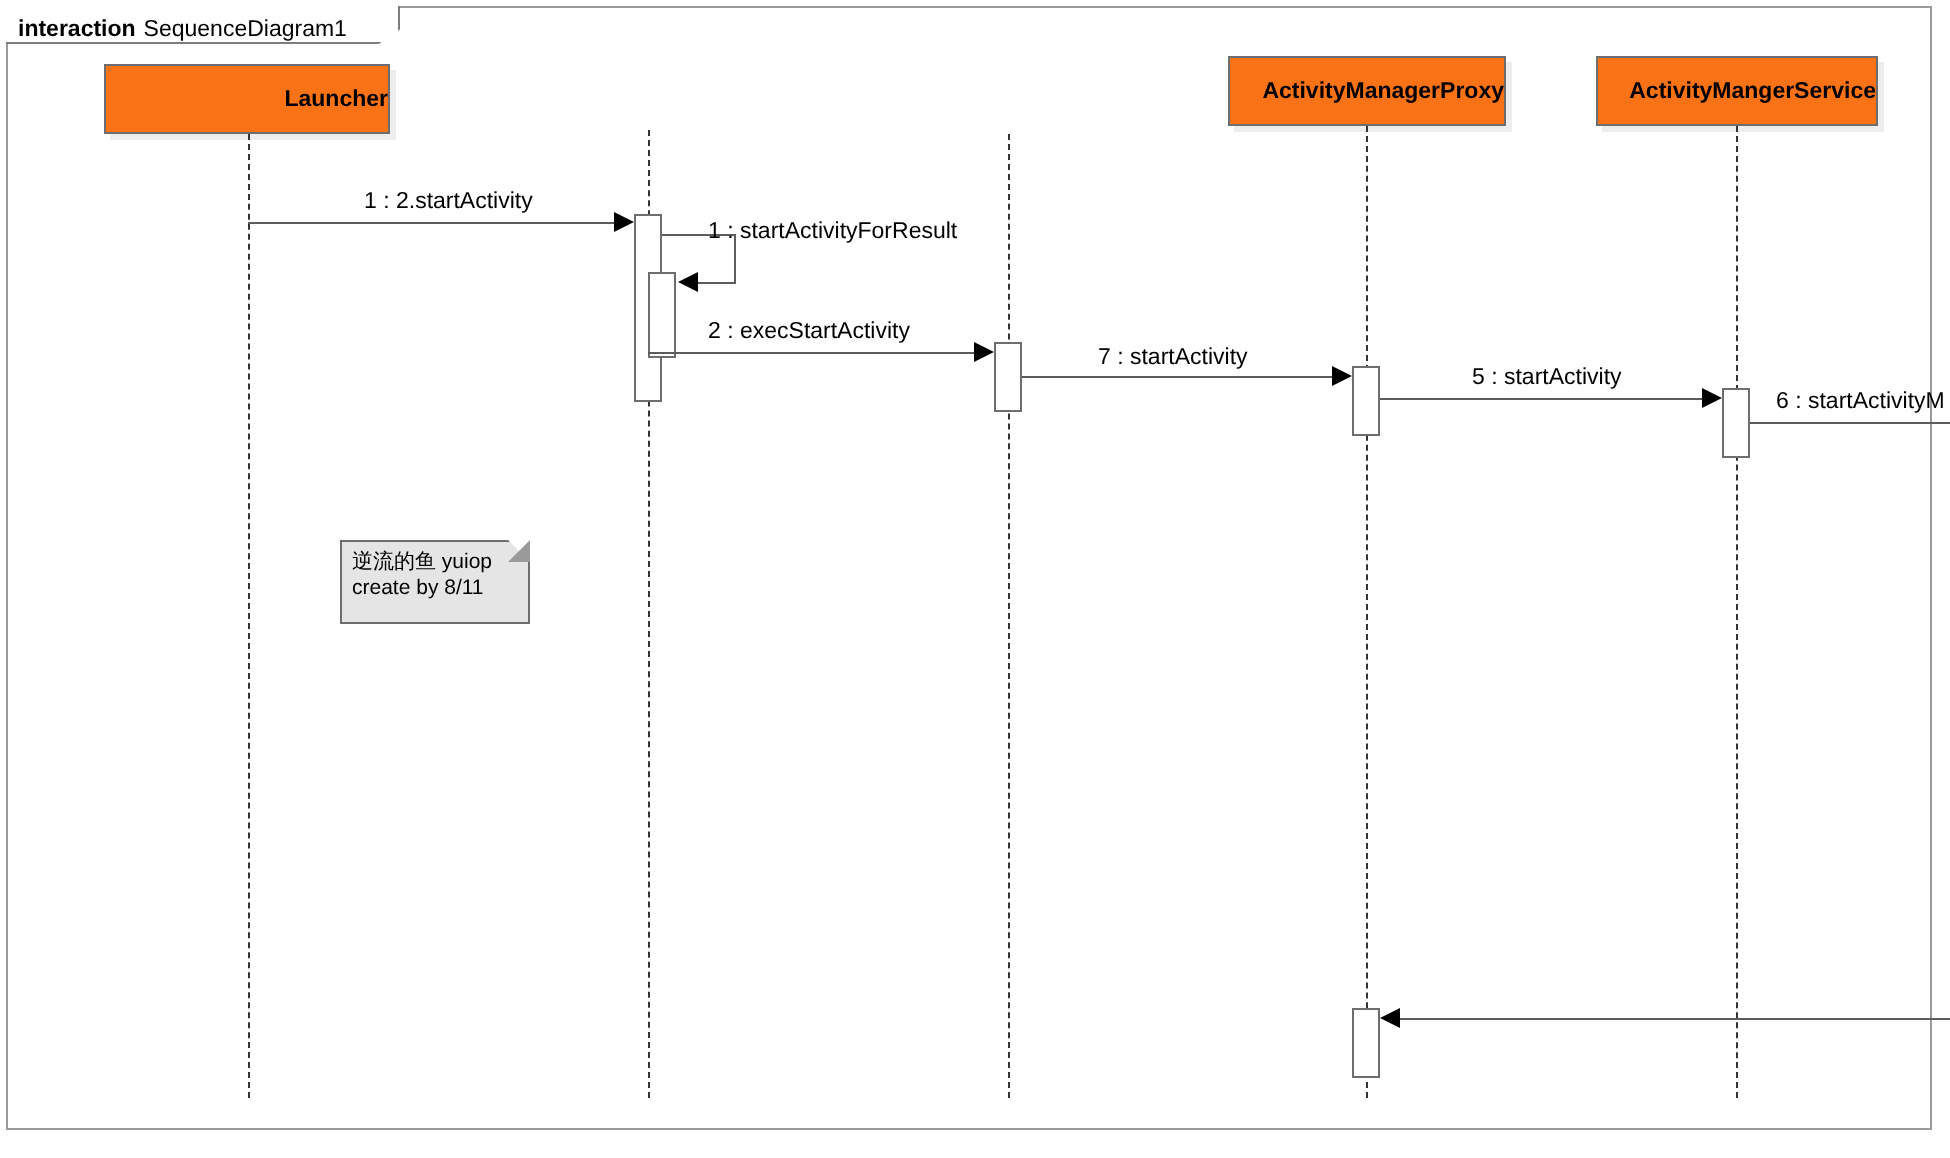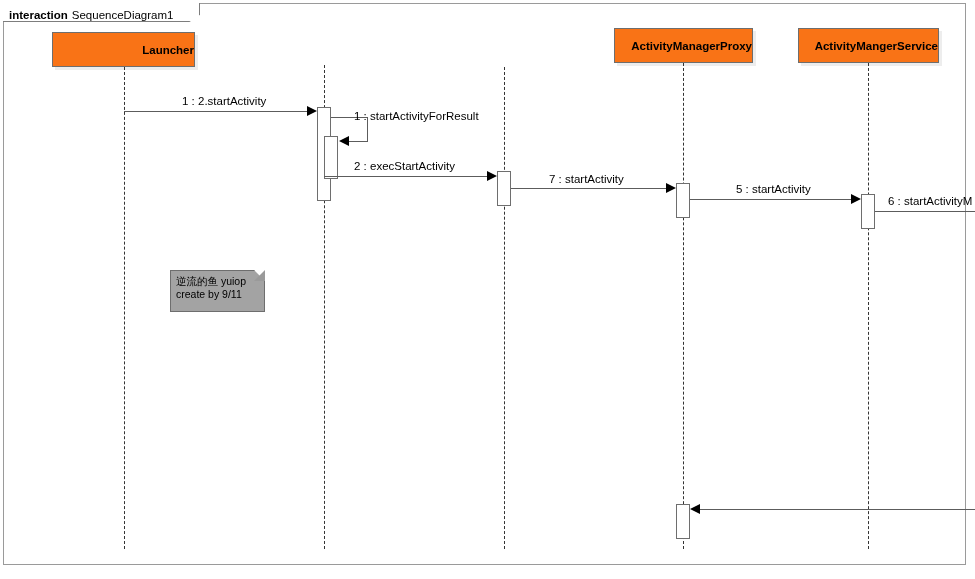--- a/index.html
+++ b/index.html
@@ -105,21 +105,21 @@
   .arrow-left  { border-right: 10px solid #000000; }
   .msg-label {
     position: absolute;
     font-size: 11.5px;
     color: #000000;
     white-space: nowrap;
   }
   
   .note {
     position: absolute;
-    background: #a3a3a3;
+    background: #e5e5e5;
     border: 1px solid #6e6e6e;
     box-sizing: border-box;
     font-size: 10.5px;
     line-height: 1.25;
     color: #000000;
     padding: 4px 5px;
     -webkit-clip-path: polygon(0 0, calc(100% - 11px) 0, 100% 11px, 100% 100%, 0 100%);
     clip-path: polygon(0 0, calc(100% - 11px) 0, 100% 11px, 100% 100%, 0 100%);
     box-shadow: 2px 2px 0 rgba(0,0,0,0.07);
   }
@@ -195,17 +195,17 @@
   <div class="msg-label" style="left:736px; top:183px;">5 : startActivity</div>
 
   <div class="msg-line" style="left:875px; top:211px; width:100px;"></div>
   <div class="msg-label" style="left:888px; top:195px;">6 : startActivityM</div>
 
   <div class="msg-line" style="left:700px; top:509px; width:275px;"></div>
   <div class="arrow-left" style="left:690px; top:504px;"></div>
 
   <div class="note" style="left:170px; top:270px; width:95px; height:42px;">
     <span class="note-line">逆流的鱼 yuiop</span>
-    <span class="note-line">create by 9/11</span>
+    <span class="note-line">create by 8/11</span>
   </div>
   <div class="note-fold" style="left:254px; top:270px;"></div>
 
 </div>
 
 </body></html>

